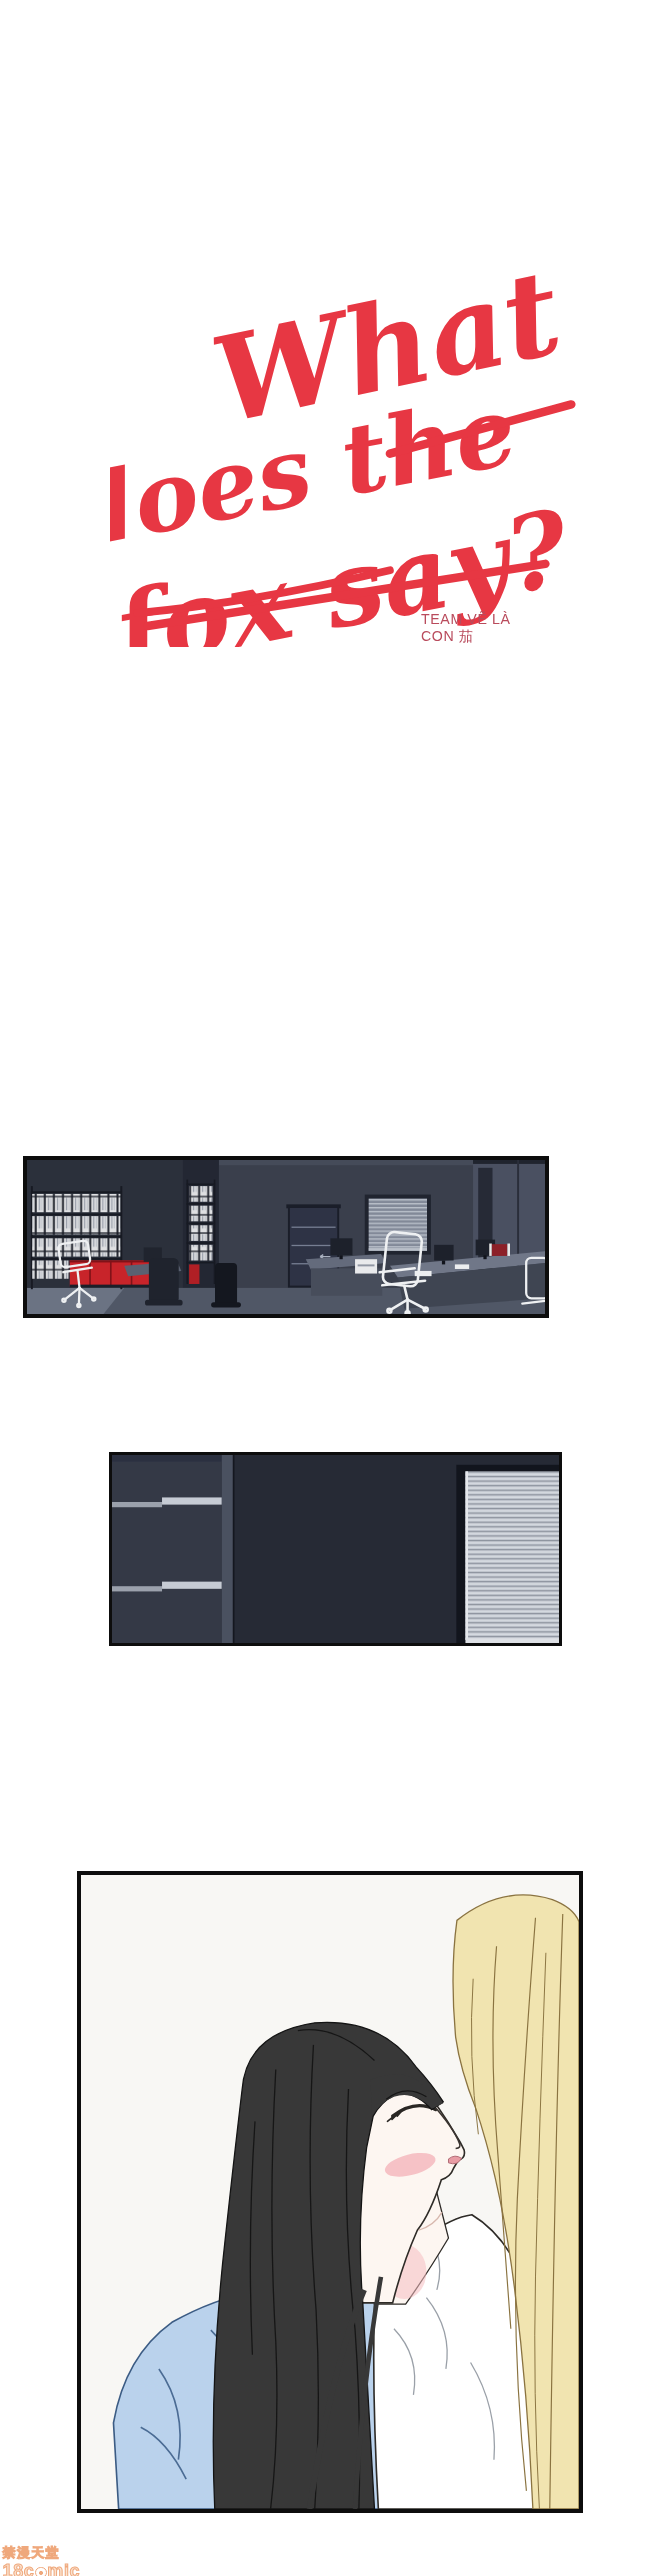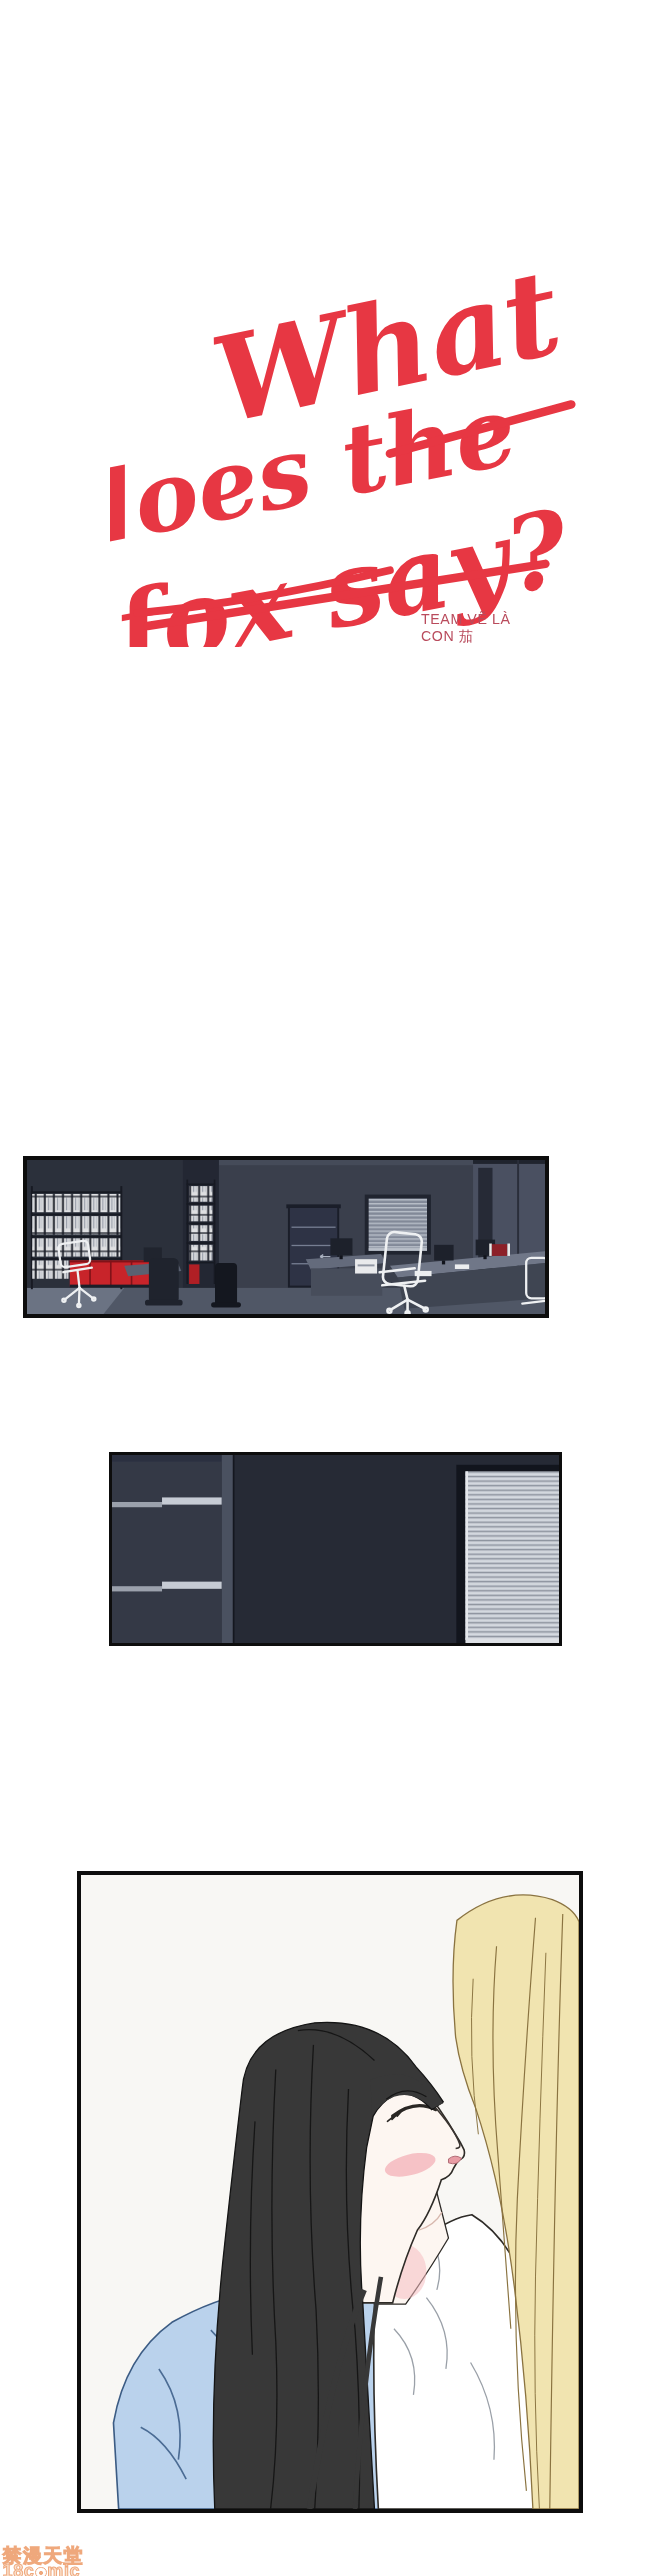--- a/index.html
+++ b/index.html
@@ -29,21 +29,21 @@
   #panel-room{left:109px;top:1452px;width:453px;height:194px;border-width:3.9px;}
   #panel-embrace{left:77px;top:1871px;width:506px;height:642px;background:#f8f7f4;}
   .panel svg{display:block;width:100%;height:100%;}
 
   
   .wm{
     left:2.6px;color:#fbe3d0;-webkit-text-stroke:1px #efa87c;
     font-weight:700;letter-spacing:1.3px;line-height:1;
     font-family:"Liberation Sans",sans-serif;
   }
-  #wm-line1{top:2546px;font-size:19px;}
+  #wm-line1{top:2546px;font-size:13px;}
   #wm-line2{top:2562px;font-size:18px;letter-spacing:0.6px;}
   .wm-fox{
     display:inline-block;width:9.7px;height:9.7px;border:1.3px solid #efa87c;
     border-radius:50%;vertical-align:-1.3px;margin:0 0.6px;
     background:radial-gradient(circle at 50% 55%, #efa87c 1.6px, transparent 2.3px);
   }
 </style>
 </head>
 <body>
 

